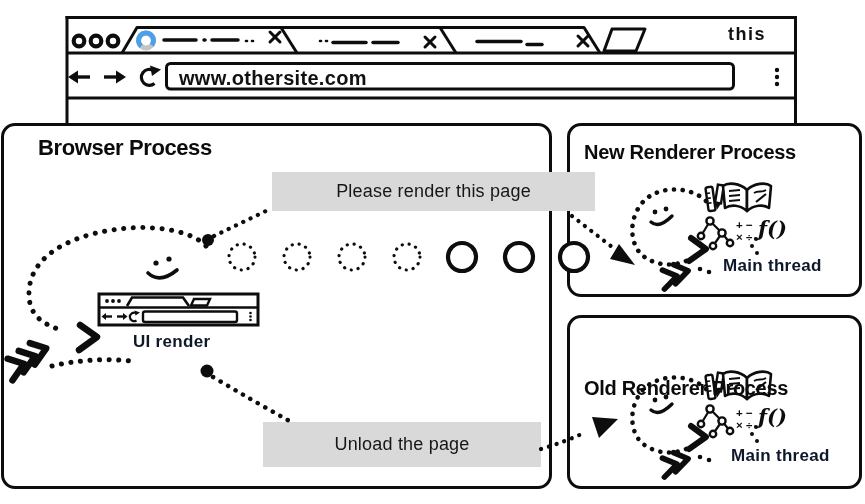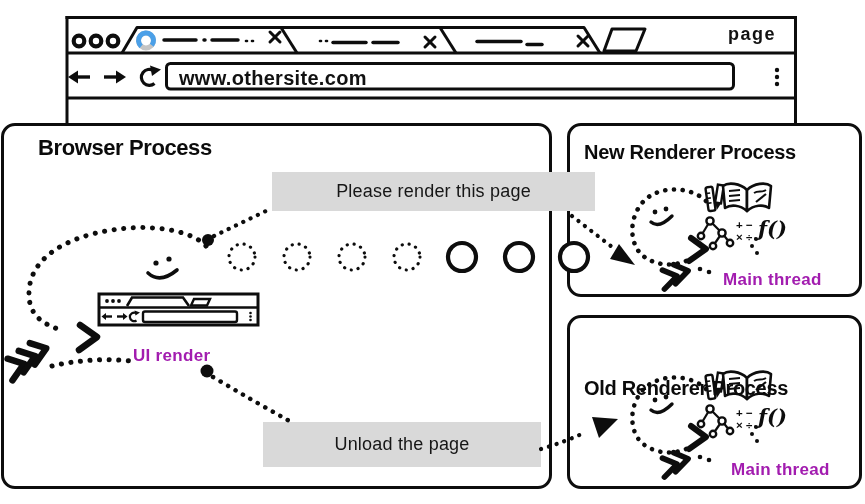--- a/index.html
+++ b/index.html
@@ -14,21 +14,21 @@
           font-size:18px;letter-spacing:.2px;}
   .bubble-please{left:272px;top:172px;width:323px;height:39px;}
   .bubble-unload{left:263px;top:422px;width:278px;height:45px;}
   .overlay{position:absolute;left:0;top:0;z-index:4;pointer-events:none;}
   .label{position:absolute;z-index:5;white-space:nowrap;}
   .title-lg{font-size:22px;font-weight:700;letter-spacing:-.4px;color:#0b0b0b;}
   .title-md{font-size:20px;font-weight:700;letter-spacing:-.3px;color:#0b0b0b;}
   .t-browser{left:38px;top:135px;}
   .t-new{left:584px;top:141px;}
   .t-old{left:584px;top:329px;margin-top:48px;}
-  .thread{font-size:17px;font-weight:700;letter-spacing:.3px;color:#a21caf;margin-top:14px;}
+  .thread{font-size:17px;font-weight:700;letter-spacing:.3px;color:#0f172a;}
   .t-ui{left:133px;top:332px;}
   .t-main-new{left:723px;top:256px;}
   .t-main-old{left:731px;top:446px;}
   .t-meow{left:728px;top:24px;font-size:18px;font-weight:700;letter-spacing:1.5px;}
   .t-url{left:179px;top:67px;font-size:20px;font-weight:700;letter-spacing:.3px;}
 </style>
 </head>
 <body>
 
 <div class="stage">
@@ -249,15 +249,15 @@
   </svg>
 
   <div class="label title-lg t-browser">Browser Process</div>
   <div class="label title-md t-new">New Renderer Process</div>
   <div class="label title-md t-old">Old Renderer Process</div>
 
   <div class="label thread t-ui">UI render</div>
   <div class="label thread t-main-new">Main thread</div>
   <div class="label thread t-main-old">Main thread</div>
 
-  <div class="label t-meow">page</div>
+  <div class="label t-meow">this</div>
   <div class="label t-url">www.othersite.com</div>
 </div>
 
 </body></html>

